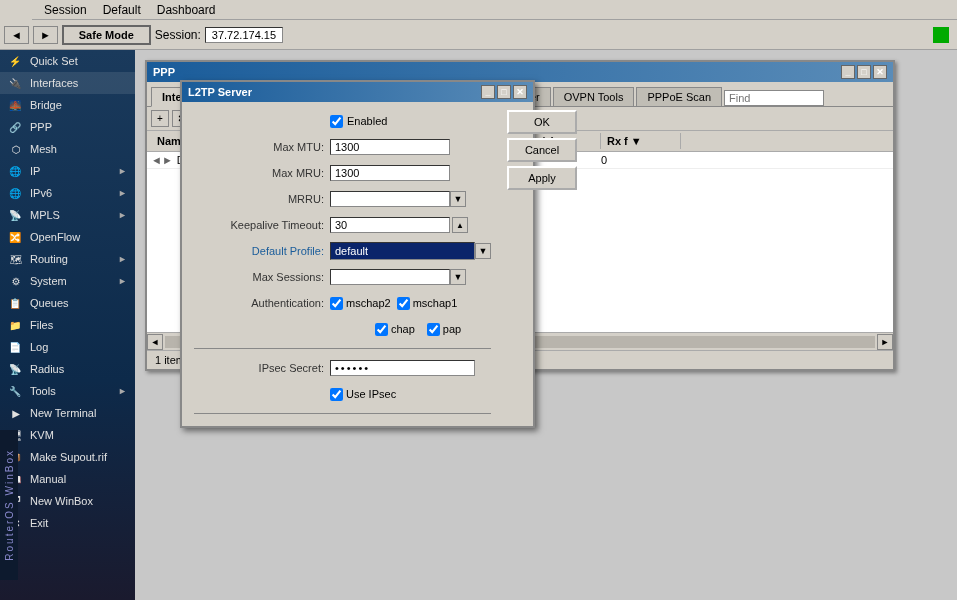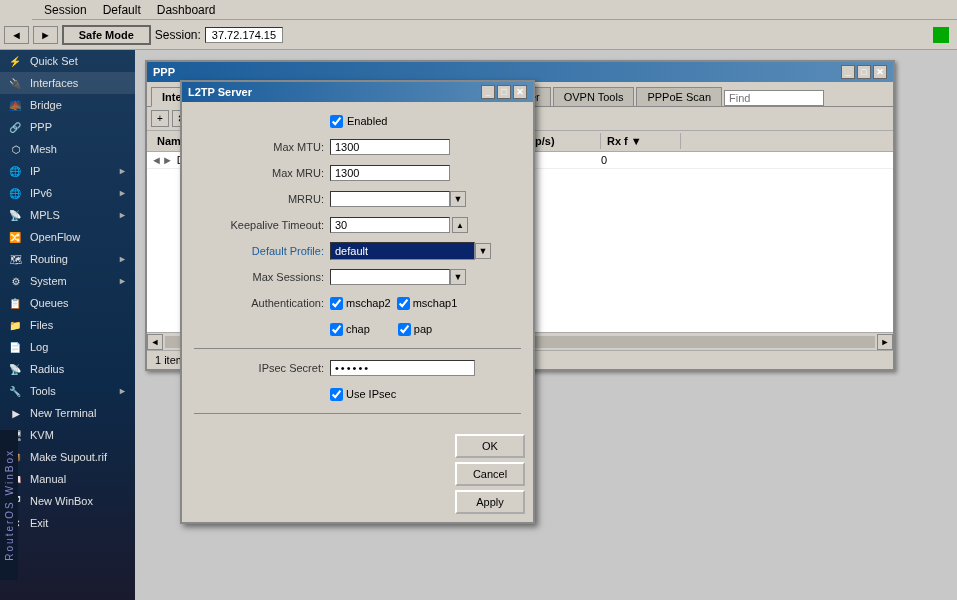--- a/index.html
+++ b/index.html
@@ -587,21 +587,21 @@
     <div class="l2tp-dialog">
       <div class="dialog-titlebar">
         <span>L2TP Server</span>
         <div class="dialog-controls">
           <div class="dlg-ctrl">_</div>
           <div class="dlg-ctrl">□</div>
           <div class="dlg-ctrl">✕</div>
         </div>
       </div>
 
-      <div style="display:flex;flex-direction:column;">
+      <div style="display:flex;">
         <div class="dialog-body" style="flex:1;">
 
           <div class="dialog-row">
             <div class="dialog-label"></div>
             <div class="dialog-checkbox-group">
               <input type="checkbox" id="cb-enabled" checked="" style="">
               <label for="cb-enabled">Enabled</label>
             </div>
           </div>
 
@@ -656,21 +656,21 @@
               </div>
               <div class="cb-item">
                 <input type="checkbox" id="cb-mschap1" checked="" style="">
                 <label for="cb-mschap1">mschap1</label>
               </div>
             </div>
           </div>
 
           <div class="dialog-row">
             <div class="dialog-label"></div>
-            <div style="display:flex;gap:28px;">
+            <div style="display:flex;gap:12px;margin-left:45px;">
               <div class="cb-item">
                 <input type="checkbox" id="cb-chap" checked="" style="">
                 <label for="cb-chap">chap</label>
               </div>
               <div class="cb-item">
                 <input type="checkbox" id="cb-pap" checked="" style="">
                 <label for="cb-pap">pap</label>
               </div>
             </div>
           </div>

